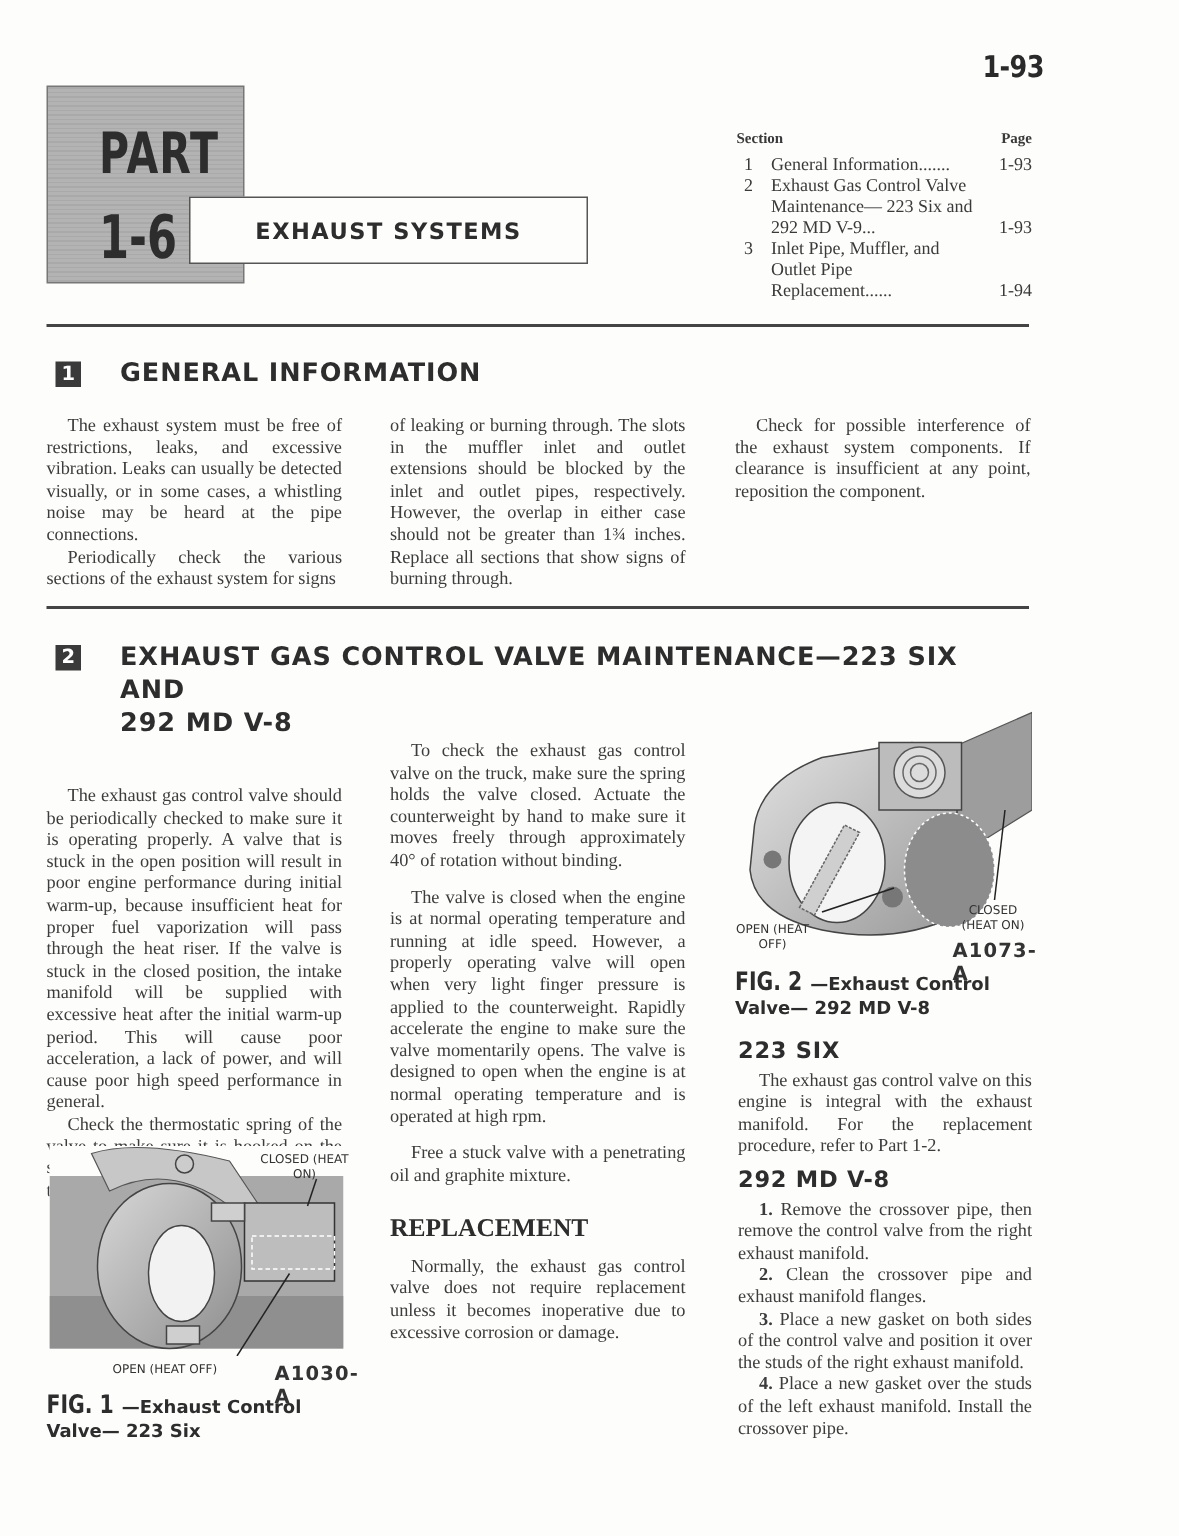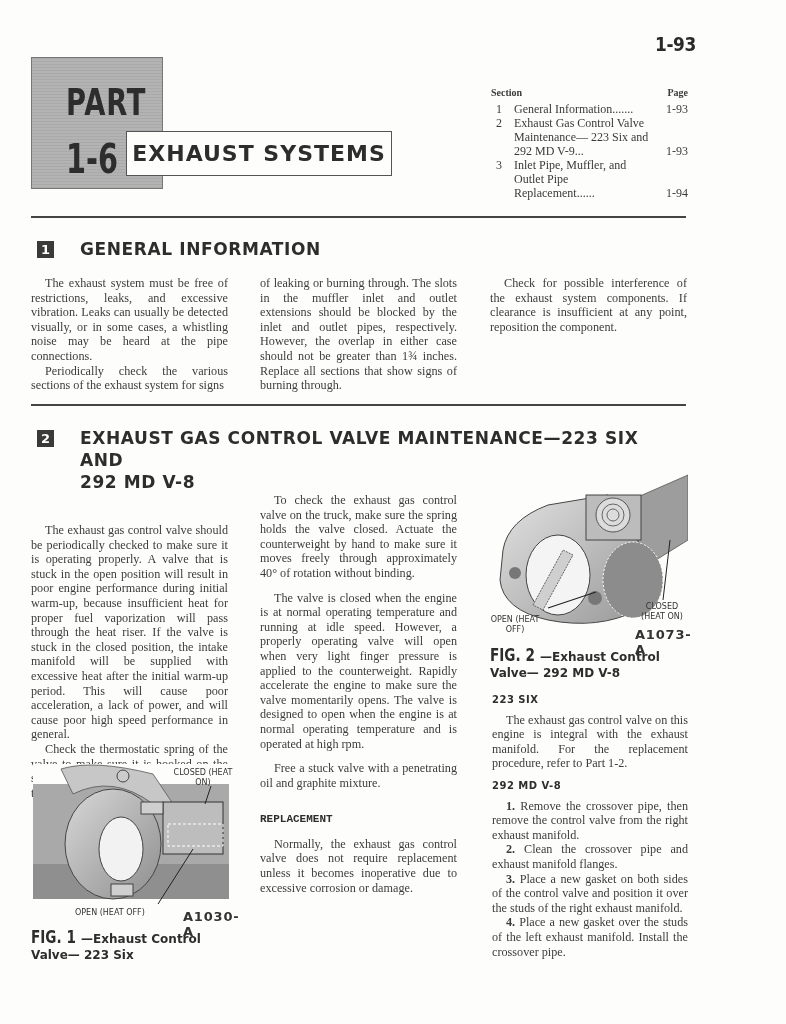--- a/index.html
+++ b/index.html
@@ -13,35 +13,35 @@
     left: 31px; top: 57px; width: 130px; height: 130px;
     background: repeating-linear-gradient(0deg, #a9a9a9 0px, #a9a9a9 1px, #b3b3b3 1px, #b3b3b3 3px);
     border: 1px solid #777;
   }
   .part-word { left: 34px; top: 22px; font-size: 38px; font-weight: bold; color: #2d2d2d; font-family: "DejaVu Sans", sans-serif; transform: scaleX(0.72); transform-origin: left; letter-spacing: 1px; }
   .part-num { left: 34px; top: 78px; font-size: 40px; font-weight: bold; color: #2d2d2d; font-family: "DejaVu Sans", sans-serif; transform: scaleX(0.72); transform-origin: left; }
   .titlebox {
     left: 126px; top: 131px; width: 264px; height: 43px; background: #fdfdfb; border: 1px solid #555;
     display: flex; align-items: center; justify-content: center;
   }
-  .titlebox span { font-size: 22px; font-weight: bold; color: #2d2d2d; font-family: "DejaVu Sans", sans-serif; letter-spacing: 1px; }
+  .titlebox span { font-size: 15px; font-weight: bold; color: #2d2d2d; font-family: "DejaVu Sans", sans-serif; letter-spacing: 1px; }
   .toc { left: 491px; top: 86px; width: 197px; font-size: 12px; line-height: 14px; color: #3a3a3a; }
   .toc-head { display: flex; justify-content: space-between; font-weight: bold; font-size: 10px; margin-bottom: 2px; }
   .toc-row { display: flex; }
   .toc-row .n { width: 23px; padding-left: 5px; box-sizing: border-box; }
   .toc-row .t { flex: 1; }
   .toc-row .p { width: 34px; text-align: right; align-self: flex-end; }
   .rule { left: 31px; width: 655px; height: 2px; background: #444; }
   .sec-badge { width: 17px; height: 17px; background: #3a3a3a; color: #fff; font-weight: bold; font-size: 13px; display: flex; align-items: center; justify-content: center; font-family: "DejaVu Sans", sans-serif; }
   .sec-title { font-size: 17px; font-weight: bold; color: #2d2d2d; font-family: "DejaVu Sans", sans-serif; letter-spacing: 0.6px; line-height: 22px; }
   .col { font-size: 12.2px; line-height: 14.6px; color: #3c3c3c; text-align: justify; }
   .col p { margin: 0; text-indent: 14px; }
   .col p.gap { margin-top: 10px; }
-  .subhead { font-family: "DejaVu Sans", sans-serif; font-weight: bold; font-size: 10px; color: #2d2d2d; letter-spacing: 0.5px; }
-  .subhead-lg { font-family: Liberation Mono, monospace; font-weight: bold; font-size: 11px; color: #2d2d2d; }
+  .subhead { font-family: "DejaVu Sans", sans-serif; font-weight: bold; font-size: 15px; color: #2d2d2d; letter-spacing: 0.5px; }
+  .subhead-lg { font-family: Liberation Serif, serif; font-weight: bold; font-size: 17px; color: #2d2d2d; }
   .step b { font-weight: bold; }
   .figure { background: #fdfdfb; }
   .fig-cap { font-family: "DejaVu Sans", sans-serif; font-weight: bold; color: #2d2d2d; font-size: 12px; line-height: 16px; }
   .fig-cap .big { font-size: 17px; transform: scaleX(0.8); display: inline-block; transform-origin: left; margin-right: -6px; }
   .callout { font-family: "DejaVu Sans", sans-serif; font-size: 8px; color: #333; line-height: 10px; text-align: center; }
   .figid { font-family: "DejaVu Sans", sans-serif; font-size: 13px; font-weight: bold; color: #333; letter-spacing: 0.8px; }
 </style>
 </head>
 <body>
 

